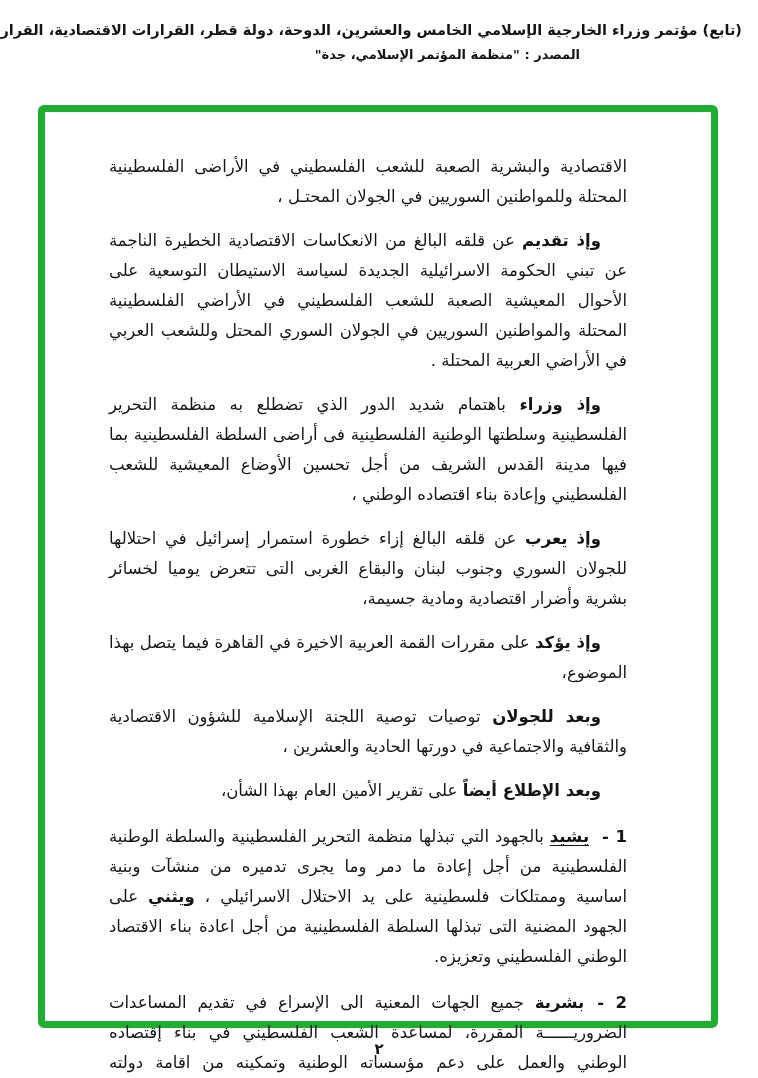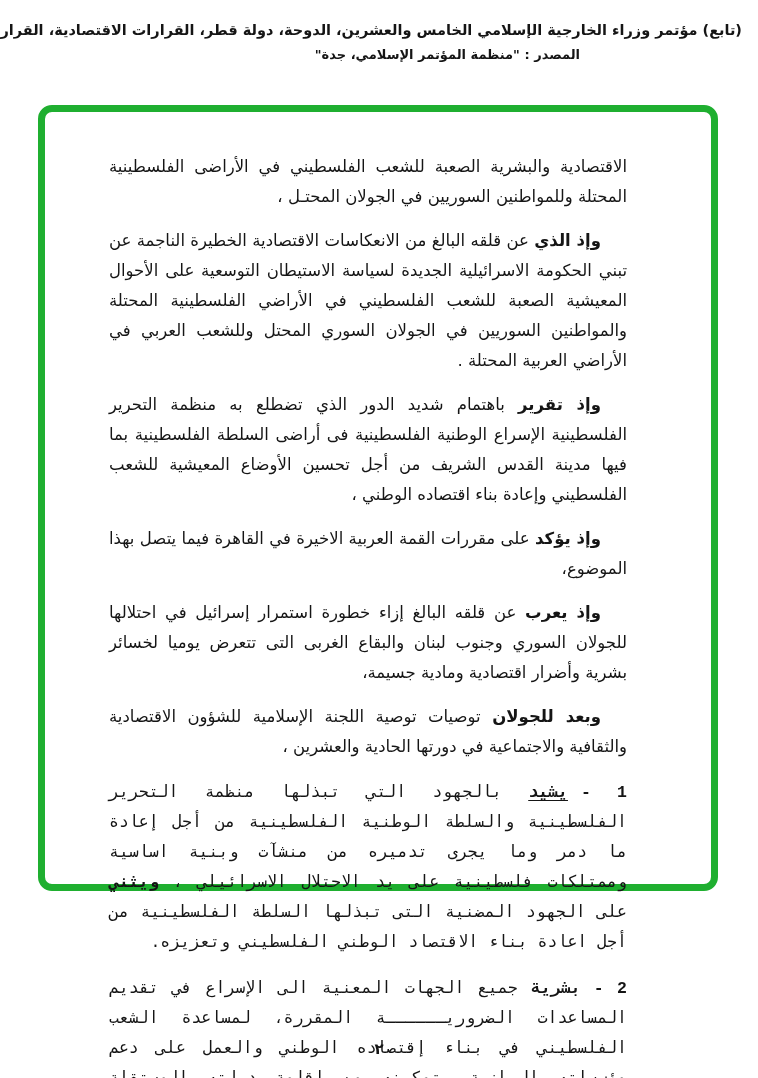--- a/index.html
+++ b/index.html
@@ -32,39 +32,39 @@
     font-weight: bold;
     text-align: right;
     padding-left: 0;
     padding-right: 162px;
   }
   .frame {
     position: absolute;
     left: 38px;
     top: 105px;
     width: 680px;
-    height: 786px;
+    height: 923px;
     box-sizing: border-box;
     border: 7px solid var(--green, #1faf30);
-    border-radius: 14px;
+    border-radius: 6px;
     background: #ffffff;
   }
   .doc-body {
     direction: rtl;
     box-sizing: border-box;
     padding: 40px 84px 0 64px;
     font-size: 16.5px;
     line-height: 30px;
     text-align: justify;
   }
   .para { margin: 0 0 14px 0; }
   .para.indent { text-indent: 26px; }
   .lead { font-weight: bold; }
   .lead.u { text-decoration: underline; text-underline-offset: 3px; }
-  .item { margin: 16px 0 14px 0; font-family: Liberation Mono, monospace; }
+  .item { margin: 16px 0 14px 0; }
   .marker { font-weight: bold; margin-left: 13px; white-space: nowrap; }
   .footer {
     position: absolute;
     left: 0;
     right: 0;
     bottom: 20px;
     text-align: center;
     font-size: 15px;
     font-weight: bold;
   }
@@ -77,30 +77,31 @@
   <div class="header">
     <div class="header-line1">(تابع) مؤتمر وزراء الخارجية الإسلامي الخامس والعشرين، الدوحة، دولة قطر، القرارات الاقتصادية، القرار الرقم ٢٥/٧-أق</div>
     <div class="header-line2">المصدر :  "منظمة المؤتمر الإسلامي، جدة"</div>
   </div>
 
   <div class="frame">
     <div class="doc-body">
 
       <p class="para"><span>الاقتصادية والبشرية الصعبة للشعب الفلسطيني في الأراضى الفلسطينية المحتلة وللمواطنين السوريين في الجولان المحتـل ،</span></p>
 
-      <p class="para indent"><span class="lead">وإذ الذي</span><span> عن قلقه البالغ من الانعكاسات الاقتصادية الخطيرة الناجمة عن تبني الحكومة الاسرائيلية الجديدة لسياسة الاستيطان التوسعية على الأحوال المعيشية الصعبة للشعب الفلسطيني في الأراضي الفلسطينية المحتلة والمواطنين السوريين في الجولان السوري المحتل وللشعب العربي في الأراضي العربية المحتلة .</span></p>
+      <p class="para indent"><span class="lead">وإذ تقديم</span><span> عن قلقه البالغ من الانعكاسات الاقتصادية الخطيرة الناجمة عن تبني الحكومة الاسرائيلية الجديدة لسياسة الاستيطان التوسعية على الأحوال المعيشية الصعبة للشعب الفلسطيني في الأراضي الفلسطينية المحتلة والمواطنين السوريين في الجولان السوري المحتل وللشعب العربي في الأراضي العربية المحتلة .</span></p>
 
-      <p class="para indent"><span class="lead">وإذ تقرير</span><span> باهتمام شديد الدور الذي تضطلع به منظمة التحرير الفلسطينية الإسراع الوطنية الفلسطينية فى أراضى السلطة الفلسطينية بما فيها مدينة القدس الشريف من أجل تحسين الأوضاع المعيشية للشعب الفلسطيني وإعادة بناء اقتصاده الوطني ،</span></p>
+      <p class="para indent"><span class="lead">وإذ وزراء</span><span> باهتمام شديد الدور الذي تضطلع به منظمة التحرير الفلسطينية وسلطتها الوطنية الفلسطينية فى أراضى السلطة الفلسطينية بما فيها مدينة القدس الشريف من أجل تحسين الأوضاع المعيشية للشعب الفلسطيني وإعادة بناء اقتصاده الوطني ،</span></p>
+
+      <p class="para indent"><span class="lead">وإذ يعرب</span><span> عن قلقه البالغ إزاء خطورة استمرار إسرائيل في احتلالها للجولان السوري وجنوب لبنان والبقاع الغربى التى تتعرض يوميا لخسائر بشرية وأضرار اقتصادية ومادية جسيمة،</span></p>
 
       <p class="para indent"><span class="lead">وإذ يؤكد</span><span> على مقررات القمة العربية الاخيرة في القاهرة فيما يتصل بهذا الموضوع،</span></p>
 
-      <p class="para indent"><span class="lead">وإذ يعرب</span><span> عن قلقه البالغ إزاء خطورة استمرار إسرائيل في احتلالها للجولان السوري وجنوب لبنان والبقاع الغربى التى تتعرض يوميا لخسائر بشرية وأضرار اقتصادية ومادية جسيمة،</span></p>
-
       <p class="para indent"><span class="lead">وبعد للجولان</span><span> توصيات توصية اللجنة الإسلامية للشؤون الاقتصادية والثقافية والاجتماعية في دورتها الحادية والعشرين ،</span></p>
 
+      <p class="para indent"><span class="lead">وبعد الإطلاع أيضاً</span><span> على تقرير الأمين العام بهذا الشأن،</span></p>
 
       <div class="list">
 
         <p class="item"><span class="marker">1 -</span><span class="lead u">يشيد</span><span> بالجهود التي تبذلها منظمة التحرير الفلسطينية والسلطة الوطنية الفلسطينية من أجل إعادة ما دمر وما يجرى تدميره من منشآت وبنية اساسية وممتلكات فلسطينية على يد الاحتلال الاسرائيلي ، </span><span class="lead">ويثني</span><span> على الجهود المضنية التى تبذلها السلطة الفلسطينية من أجل اعادة بناء الاقتصاد الوطني الفلسطيني وتعزيزه.</span></p>
 
         <p class="item"><span class="marker">2 -</span><span class="lead">بشرية</span><span> جميع الجهات المعنية الى الإسراع في تقديم المساعدات الضروريــــــة المقررة،  لمساعدة الشعب الفلسطيني في بناء إقتصاده الوطني والعمل على دعم مؤسساته الوطنية وتمكينه من اقامة دولته المستقلة وعاصمتها القدس الشريف.</span></p>
 
       </div>
     </div>
   </div>

